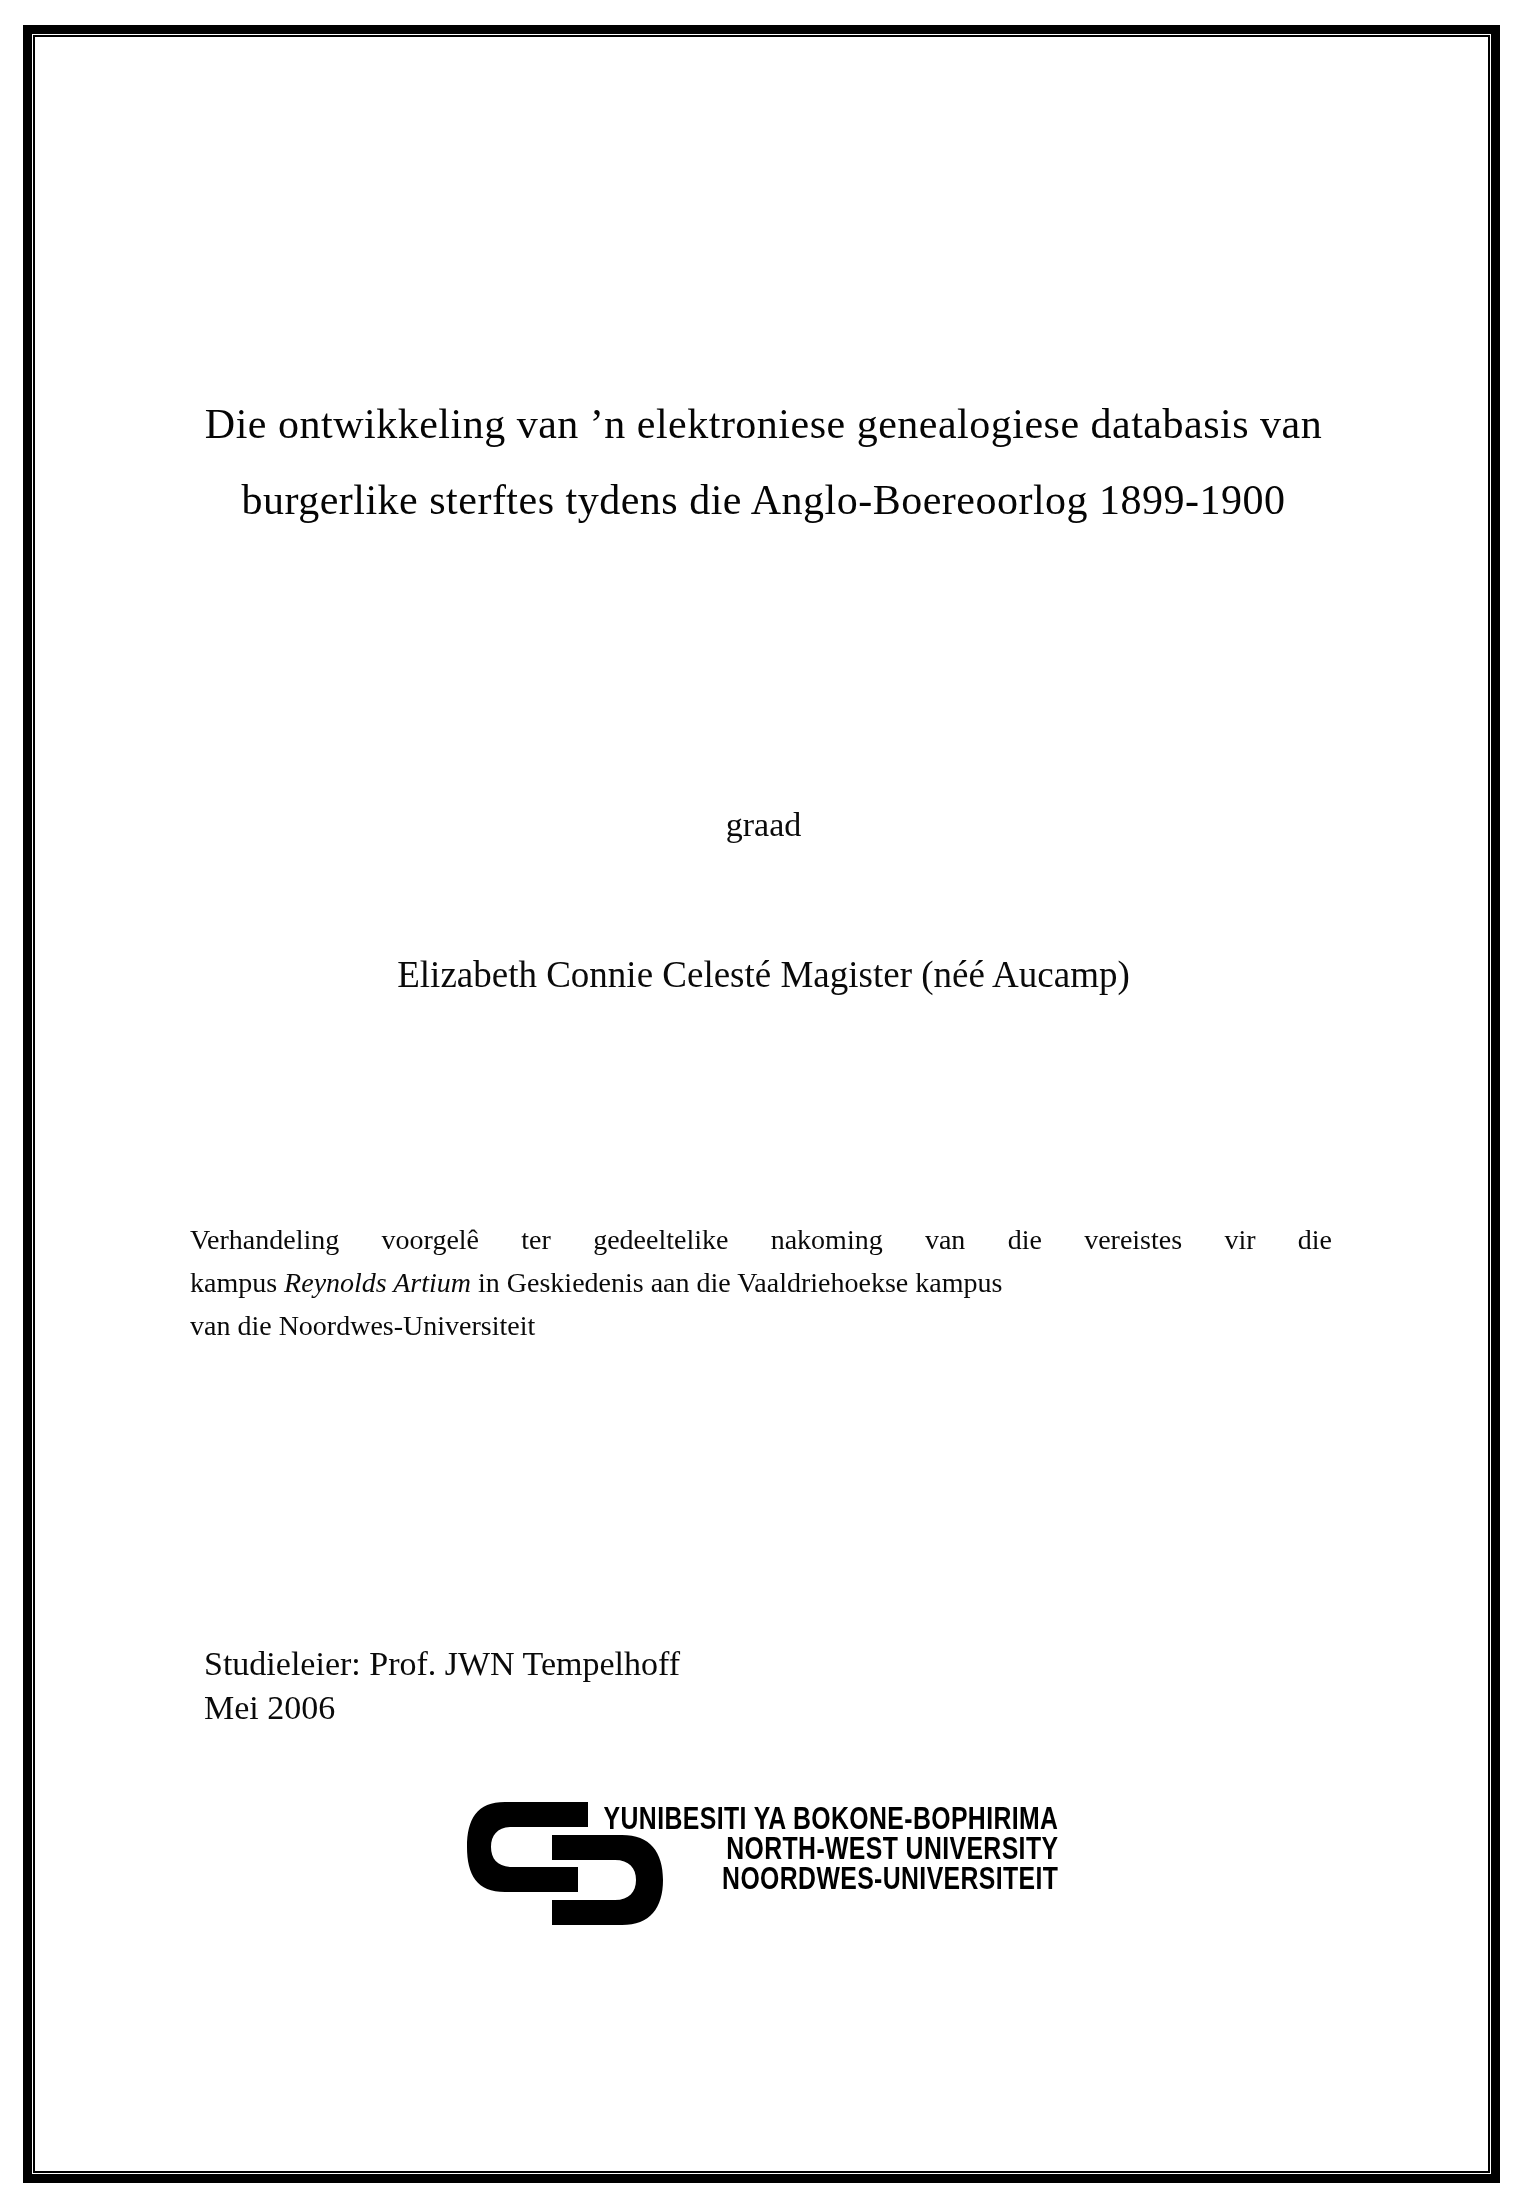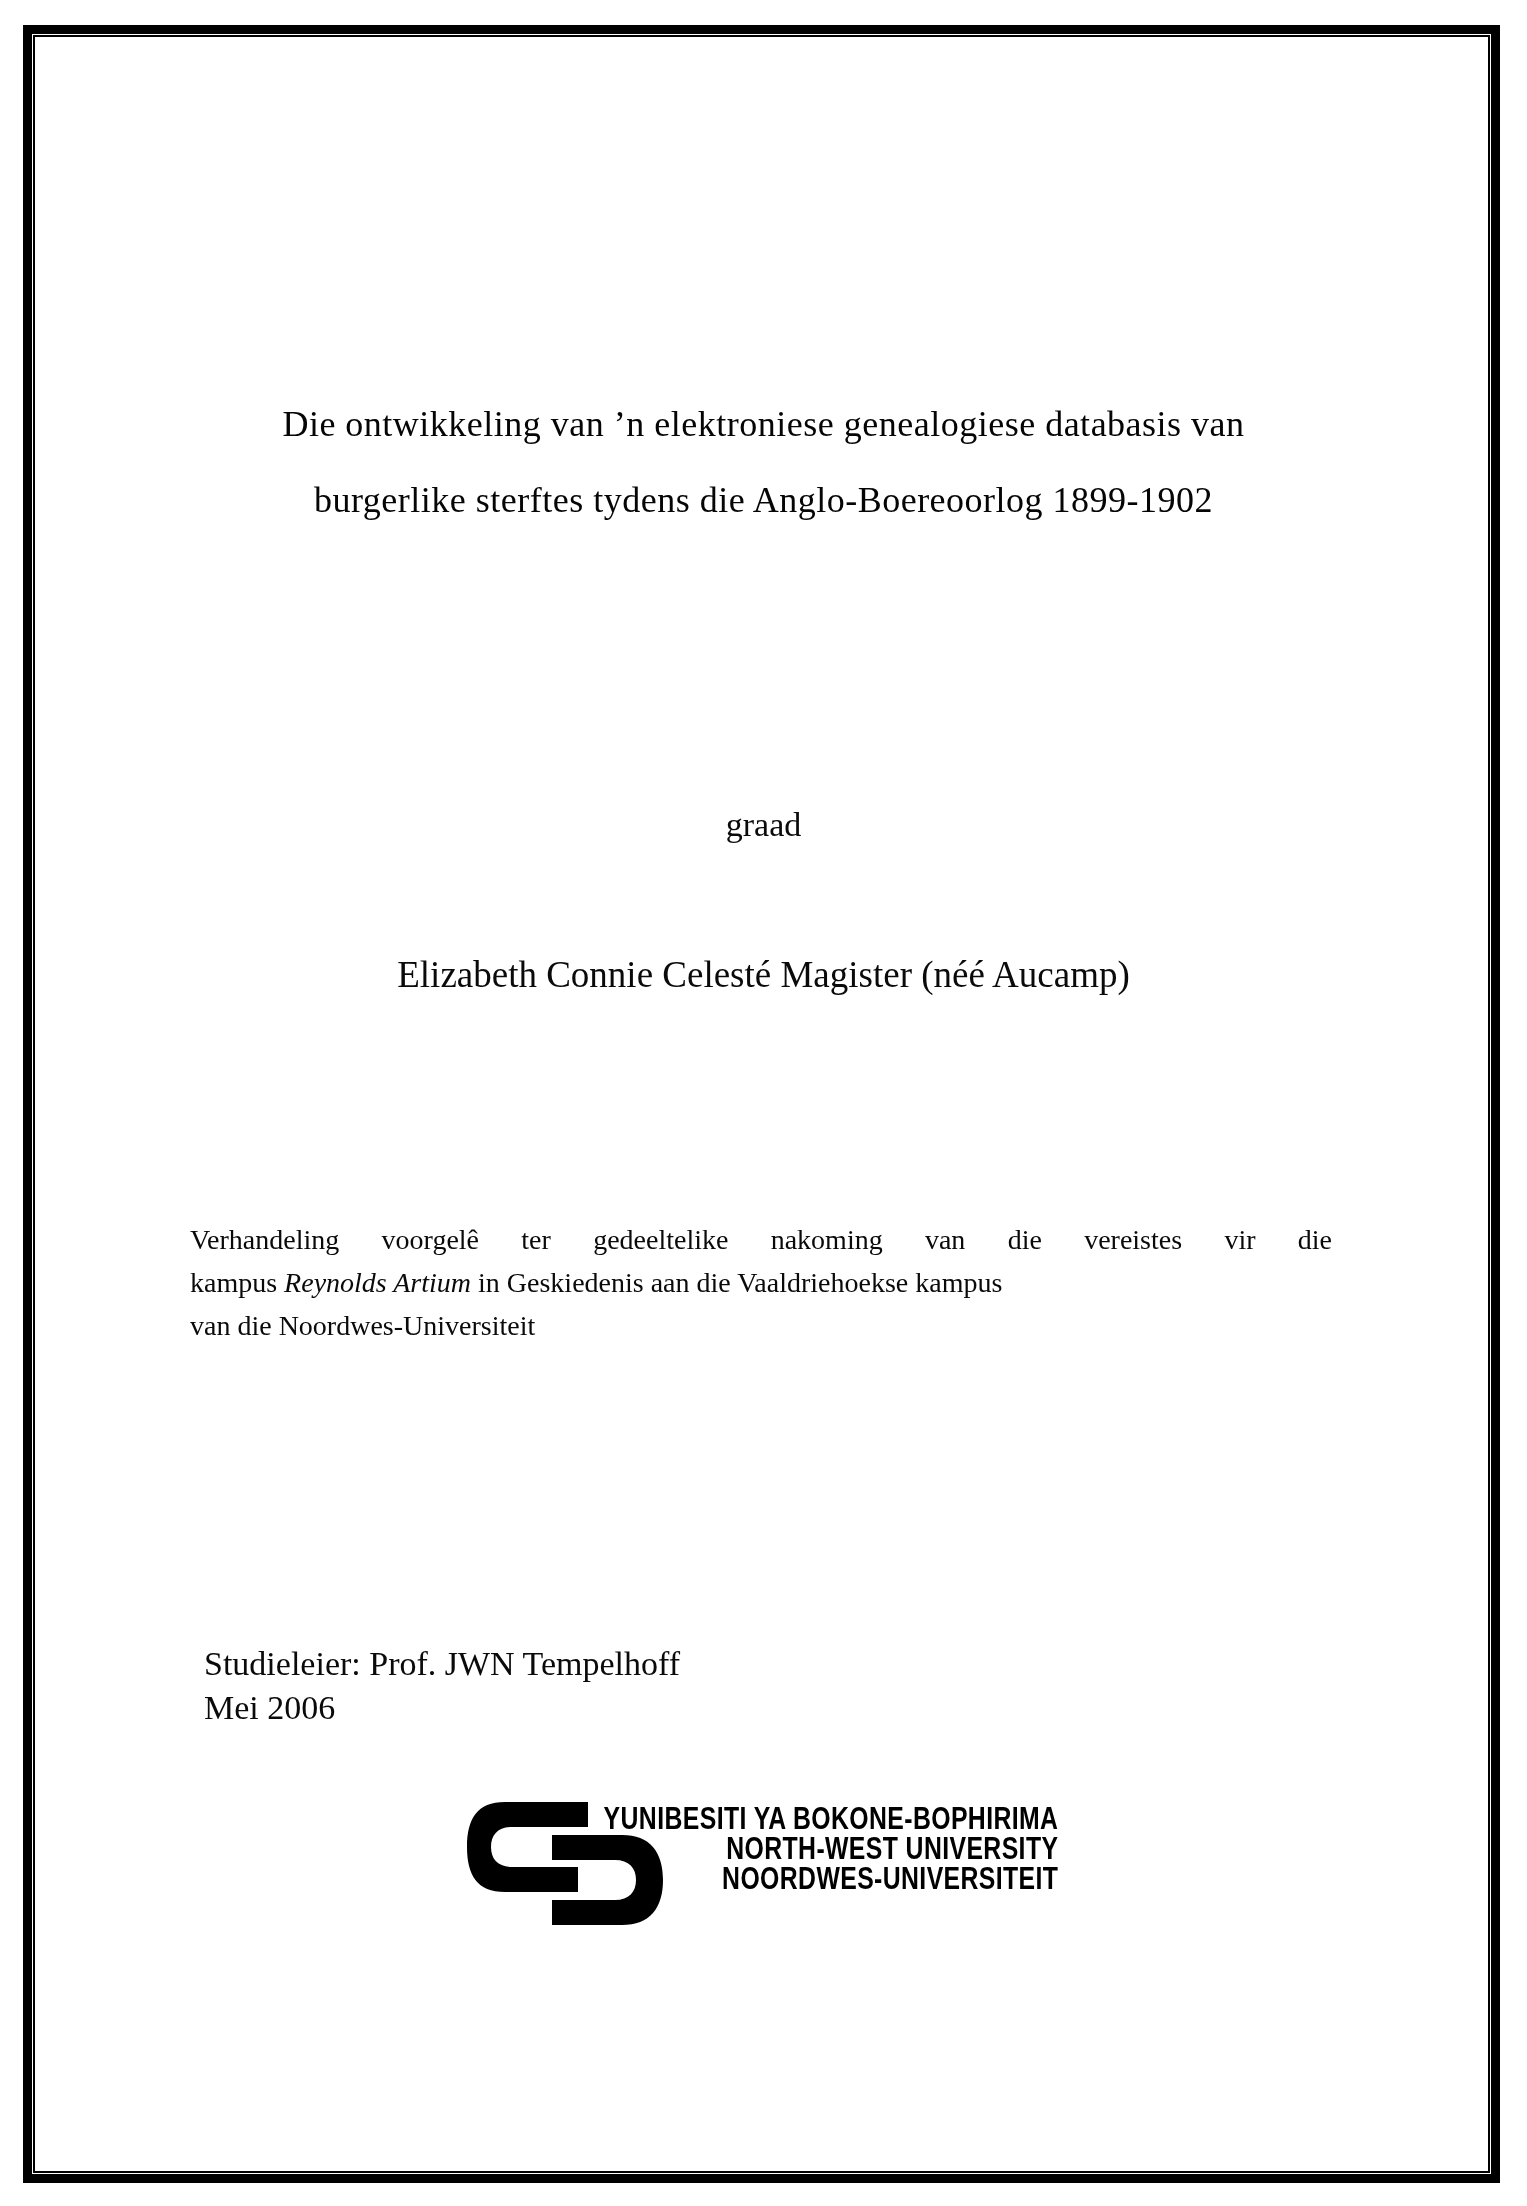--- a/index.html
+++ b/index.html
@@ -36,21 +36,21 @@
     position: absolute;
     inset: 0;
     font-family: "Liberation Serif", serif;
   }
   .title {
     position: absolute;
     top: 386px;
     left: 150px;
     right: 150px;
     text-align: center;
-    font-size: 36px;
+    font-size: 42px;
     line-height: 76px;
     letter-spacing: 0.5px;
     color: #050505;
   }
   .deur {
     position: absolute;
     top: 806px;
     left: 150px;
     right: 150px;
     text-align: center;
@@ -127,21 +127,21 @@
 <div class="page">
 
   <div class="frame-outer">
     <div class="frame-inner"></div>
   </div>
 
   <div class="content">
 
     <div class="title">
       <div>Die ontwikkeling van ’n elektroniese genealogiese databasis van</div>
-      <div>burgerlike sterftes tydens die Anglo-Boereoorlog 1899-1902</div>
+      <div>burgerlike sterftes tydens die Anglo-Boereoorlog 1899-1900</div>
     </div>
 
     <div class="deur">graad</div>
 
     <div class="author">Elizabeth Connie Celesté Magister (néé Aucamp)</div>
 
     <div class="statement">
       <div class="justified">Verhandeling voorgelê ter gedeeltelike nakoming van die vereistes vir die</div>
       <div><span>kampus </span><span class="italic">Reynolds Artium</span><span> in Geskiedenis aan die Vaaldriehoekse kampus</span></div>
       <div>van die Noordwes-Universiteit</div>

